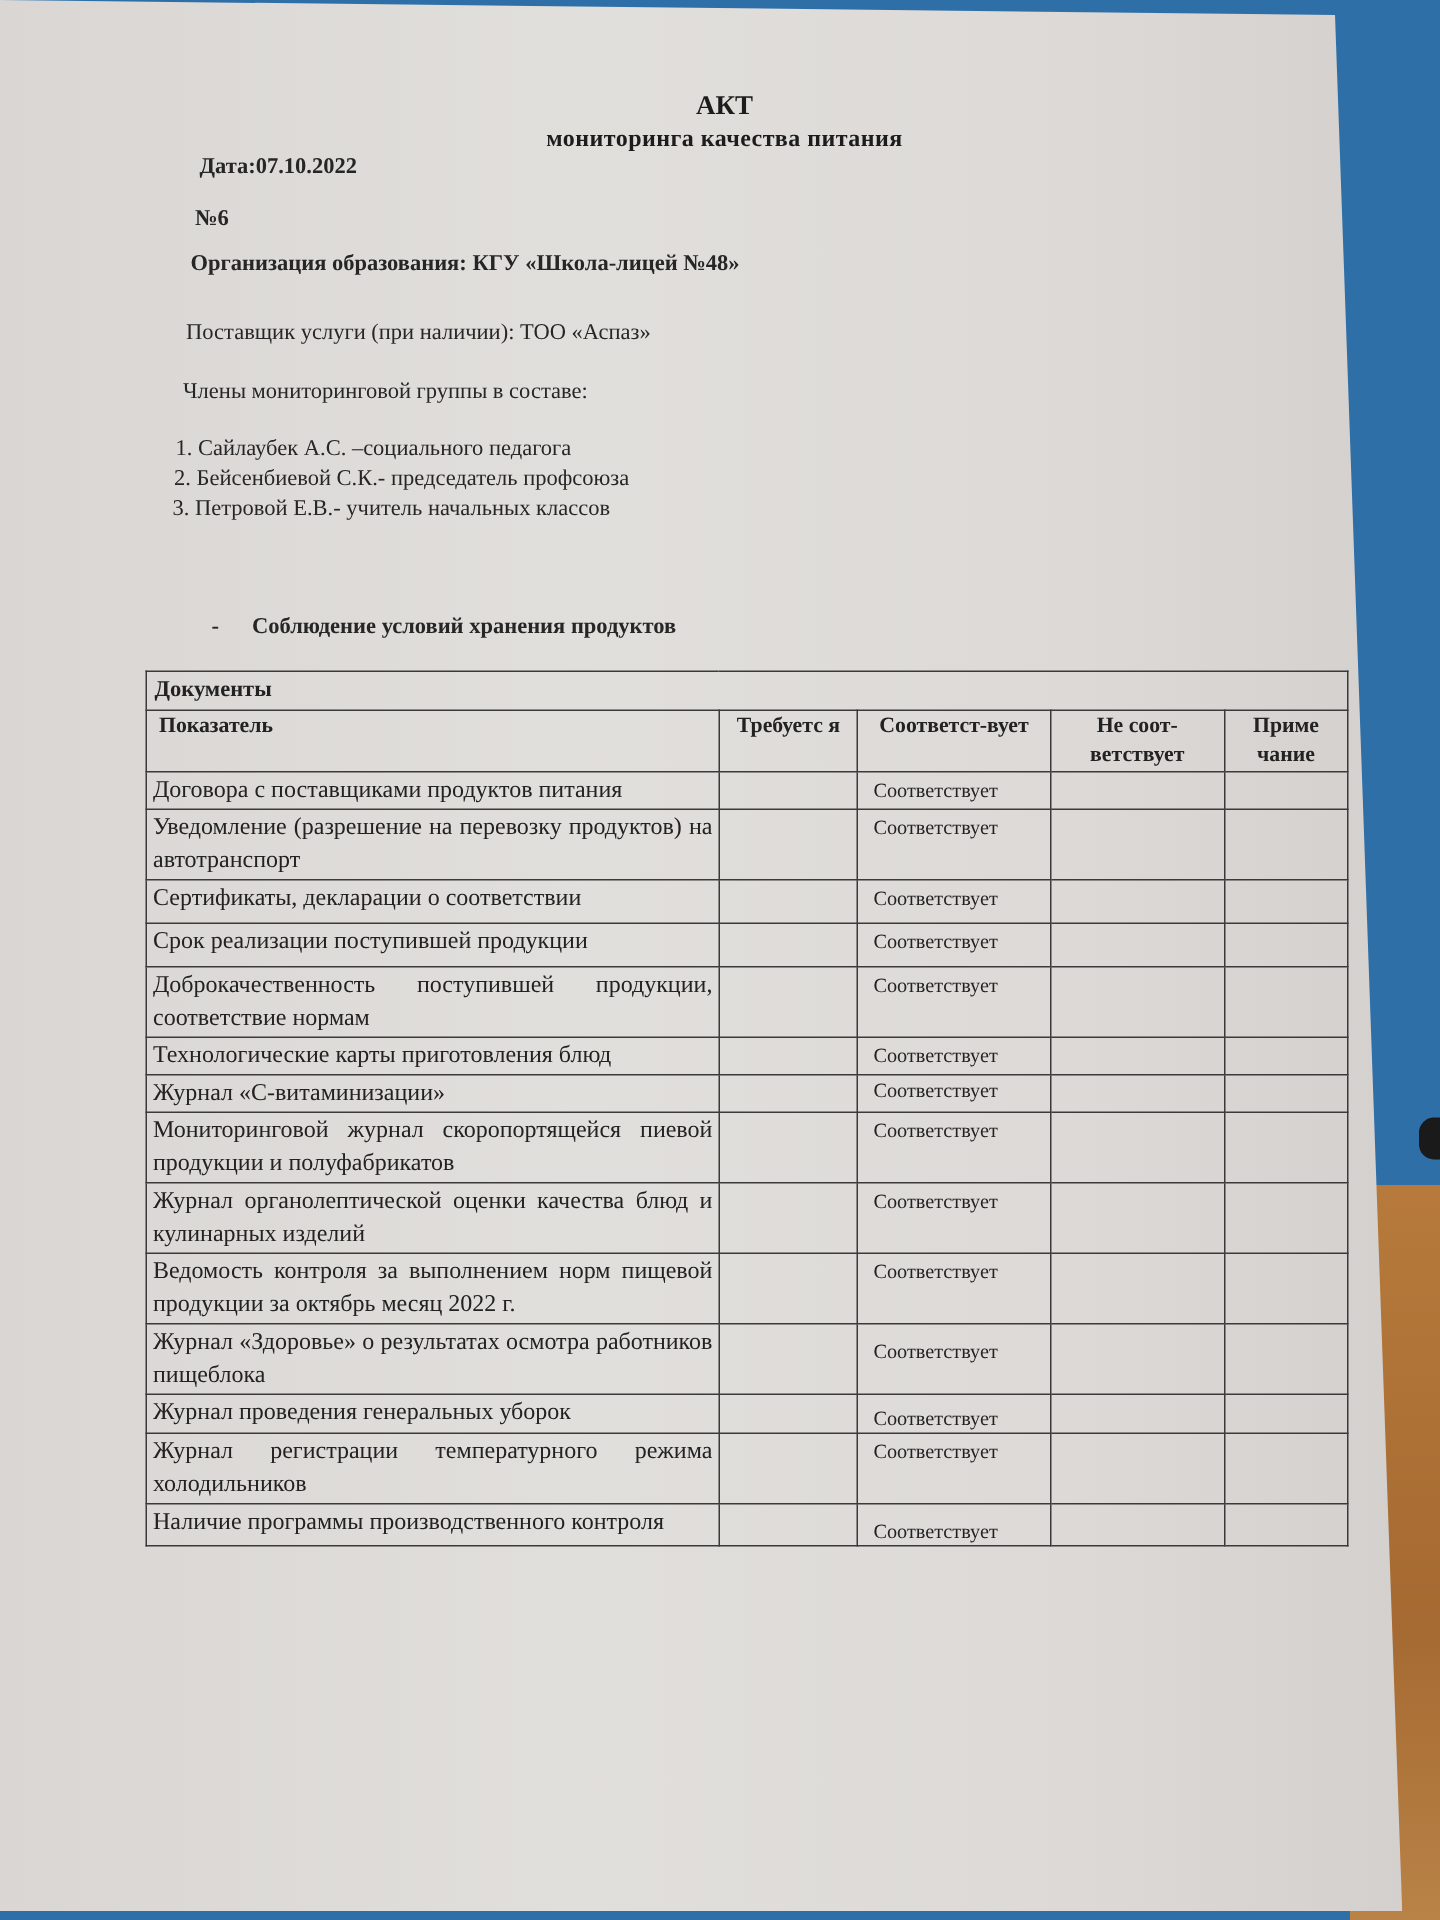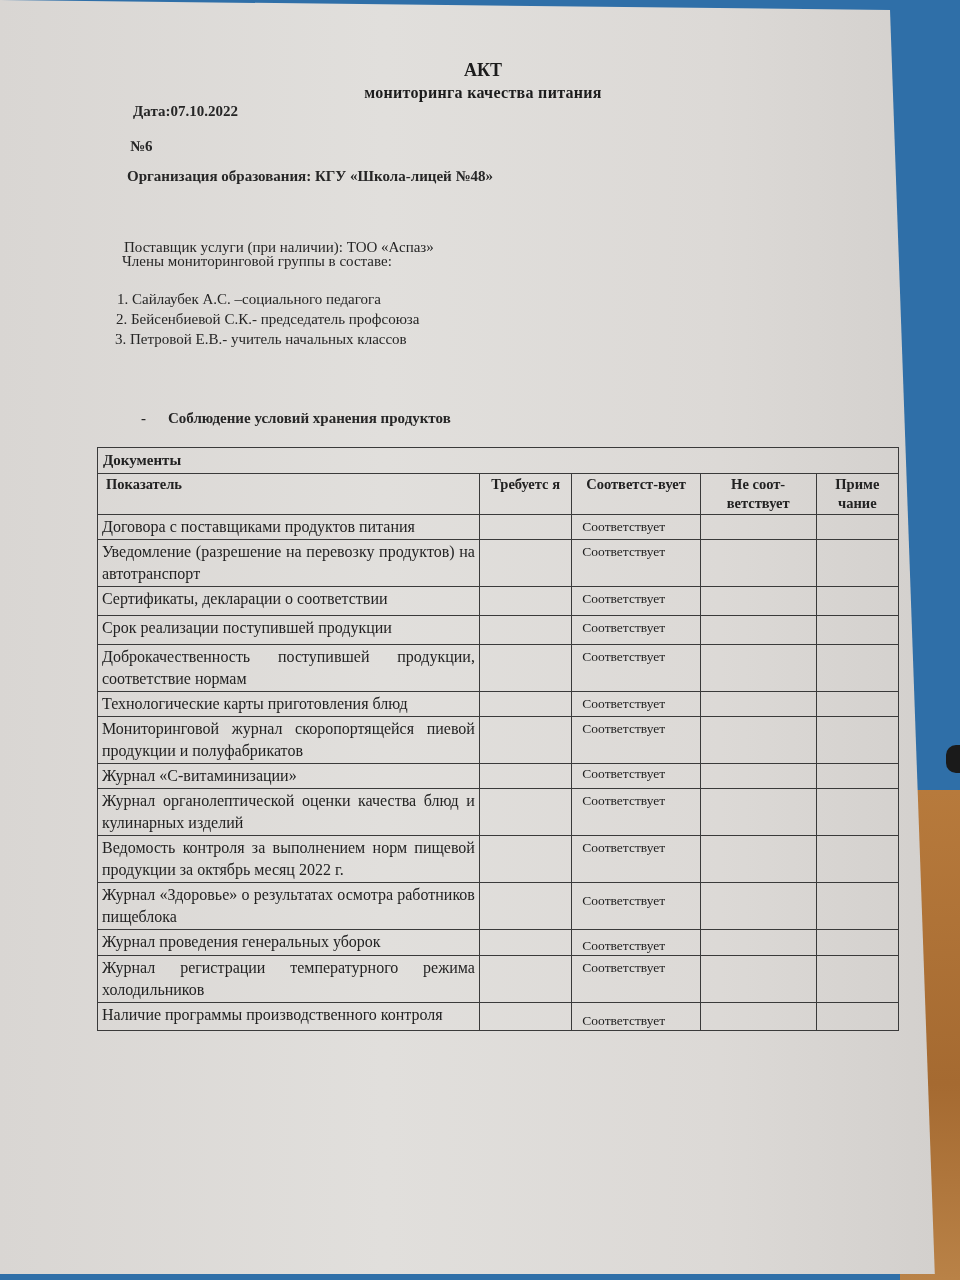--- a/index.html
+++ b/index.html
@@ -57,21 +57,21 @@
 <div class="wall-mark"></div>
 
 <div class="paper">
   <div class="title t1">АКТ</div>
   <div class="title t2">мониторинга качества питания</div>
 
   <div class="line bold" style="left:133px; top:103px;">Дата:07.10.2022</div>
   <div class="line bold" style="left:130px; top:138px;">№6</div>
 
   <div class="line" style="left:127px; top:168px;font-weight:bold;">Организация образования: КГУ «Школа-лицей №48»</div>
-  <div class="line" style="left:124px; top:214px;margin-top:25px;">Поставщик услуги (при наличии): ТОО «Аспаз»</div>
+  <div class="line" style="left:124px; top:214px;">Поставщик услуги (при наличии): ТОО «Аспаз»</div>
   <div class="line" style="left:122px; top:253px;">Члены мониторинговой группы в составе:</div>
 
   <div class="line" style="left:117px; top:291px;">1. Сайлаубек А.С. –социального педагога</div>
   <div class="line" style="left:116px; top:311px;">2. Бейсенбиевой С.К.- председатель профсоюза</div>
   <div class="line" style="left:115px; top:331px;">3. Петровой Е.В.- учитель начальных классов</div>
 
 
   <div class="line bold" style="left:141px; top:410px;">-</div>
   <div class="line bold" style="left:168px; top:410px;">Соблюдение условий хранения продуктов</div>
 
@@ -124,30 +124,30 @@
       <td></td>
     </tr>
     <tr>
       <td class="ind">Технологические карты приготовления блюд</td>
       <td></td>
       <td class="stat">Соответствует</td>
       <td></td>
       <td></td>
     </tr>
     <tr>
-      <td class="ind">Мониторинговой журнал скоропортящейся пиевой продукции и полуфабрикатов</td>
+      <td class="ind">Журнал «С-витаминизации»</td>
       <td></td>
-      <td class="stat">Соответствует</td>
+      <td class="stat" style="padding-top:2px !important;">Соответствует</td>
       <td></td>
       <td></td>
     </tr>
     <tr>
-      <td class="ind">Журнал «С-витаминизации»</td>
+      <td class="ind">Мониторинговой журнал скоропортящейся пиевой продукции и полуфабрикатов</td>
       <td></td>
-      <td class="stat" style="padding-top:2px !important;">Соответствует</td>
+      <td class="stat">Соответствует</td>
       <td></td>
       <td></td>
     </tr>
     <tr>
       <td class="ind">Журнал органолептической оценки качества блюд и кулинарных изделий</td>
       <td></td>
       <td class="stat">Соответствует</td>
       <td></td>
       <td></td>
     </tr>

